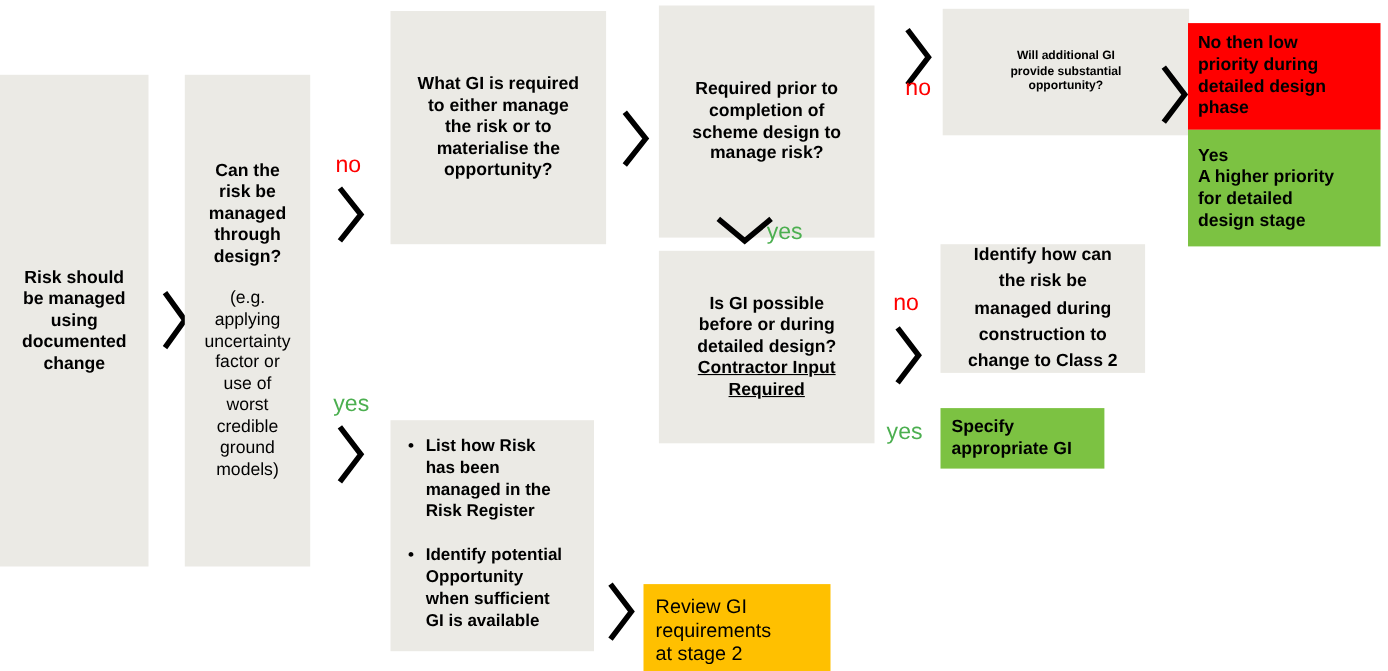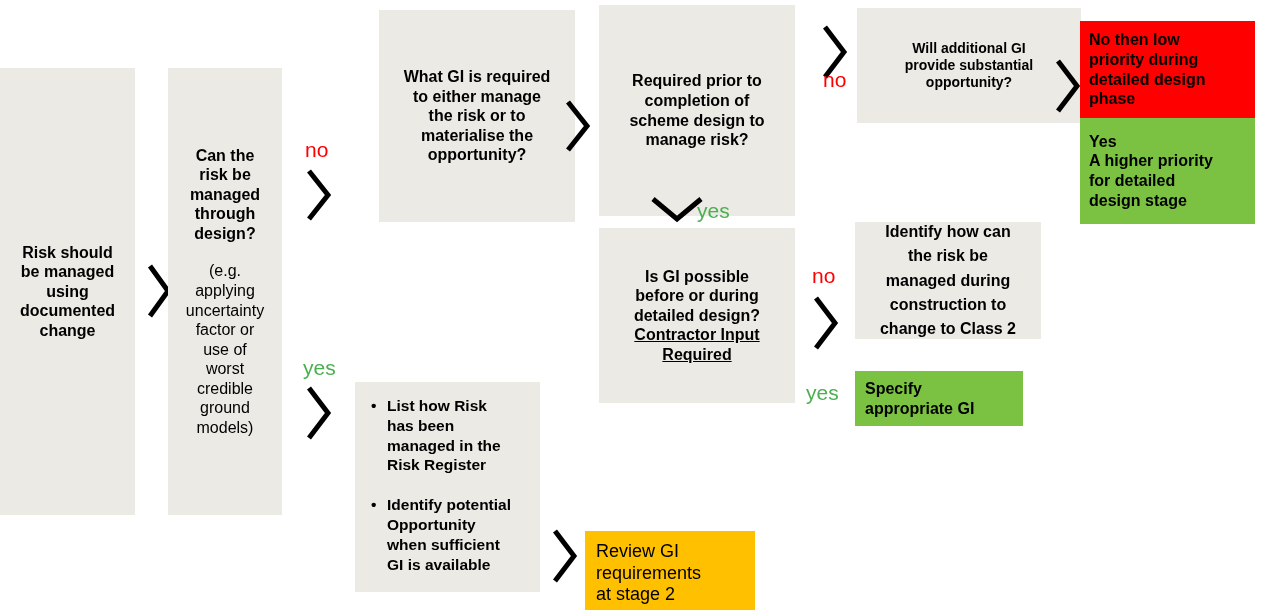--- a/index.html
+++ b/index.html
@@ -121,21 +121,21 @@
     </div>
   </div>
 
   <div class="lbl no" style="left:305px; top:139px;">no</div>
   <div class="chev" style="left:303px; top:168px; width:32px; height:54px;">
     <svg width="32" height="54" viewBox="0 0 32 54">
       <polyline points="6,3 25,27 6,51" fill="none" stroke="#000000" stroke-width="5" stroke-linecap="butt" stroke-linejoin="miter"></polyline>
     </svg>
   </div>
 
-  <div class="box grey center bold pad12" style="left:355px; top:10px; width:196px; height:212px; font-size:16px;margin-left:24px;">
+  <div class="box grey center bold pad12" style="left:355px; top:10px; width:196px; height:212px; font-size:16px;">
     <span class="ln">What GI is required</span>
     <span class="ln">to either manage</span>
     <span class="ln">the risk or to</span>
     <span class="ln">materialise the</span>
     <span class="ln">opportunity?</span>
   </div>
 
   <div class="chev" style="left:562px; top:99px; width:32px; height:54px;">
     <svg width="32" height="54" viewBox="0 0 32 54">
       <polyline points="6,3 25,27 6,51" fill="none" stroke="#000000" stroke-width="5" stroke-linecap="butt" stroke-linejoin="miter"></polyline>
@@ -149,21 +149,21 @@
     <span class="ln">manage risk?</span>
   </div>
 
   <div class="chev" style="left:818px; top:24px; width:34px; height:56px;">
     <svg width="34" height="56" viewBox="0 0 34 56">
       <polyline points="7,3 26,28 7,53" fill="none" stroke="#000000" stroke-width="5" stroke-linecap="butt" stroke-linejoin="miter"></polyline>
     </svg>
   </div>
   <div class="lbl no" style="left:823px; top:69px;">no</div>
 
-  <div class="box grey center bold pad12" style="left:857px; top:8px; width:224px; height:115px; font-size:14px;">
+  <div class="box grey center bold pad12" style="left:857px; top:8px; width:224px; height:115px; font-size:11px;">
     <span class="ln">Will additional GI</span>
     <span class="ln">provide substantial</span>
     <span class="ln">opportunity?</span>
   </div>
 
   <div class="chev" style="left:1052px; top:58px; width:32px; height:56px;">
     <svg width="32" height="56" viewBox="0 0 32 56">
       <polyline points="6,3 25,28 6,53" fill="none" stroke="#000000" stroke-width="5" stroke-linecap="butt" stroke-linejoin="miter"></polyline>
     </svg>
   </div>
@@ -207,21 +207,21 @@
   <div class="box grey center bold pad12" style="left:855px; top:222px; width:186px; height:117px; font-size:16px;justify-content:space-between;">
     <span class="ln">Identify how can</span>
     <span class="ln">the risk be</span>
     <span class="ln">managed during</span>
     <span class="ln">construction to</span>
     <span class="ln">change to Class 2</span>
   </div>
 
   <div class="lbl yes" style="left:806px; top:382px;">yes</div>
 
-  <div class="box green left bold" style="left:855px; top:355px; width:168px; height:55px; padding-left:10px; padding-right:6px; font-size:16px;">
+  <div class="box green left bold" style="left:855px; top:355px; width:149px; height:55px; padding-left:10px; padding-right:6px; font-size:16px;">
     <span class="ln">Specify</span>
     <span class="ln">appropriate GI</span>
   </div>
 
   <div class="lbl yes" style="left:303px; top:357px;">yes</div>
   <div class="chev" style="left:303px; top:385px; width:32px; height:56px;">
     <svg width="32" height="56" viewBox="0 0 32 56">
       <polyline points="6,3 25,28 6,53" fill="none" stroke="#000000" stroke-width="5" stroke-linecap="butt" stroke-linejoin="miter"></polyline>
     </svg>
   </div>

